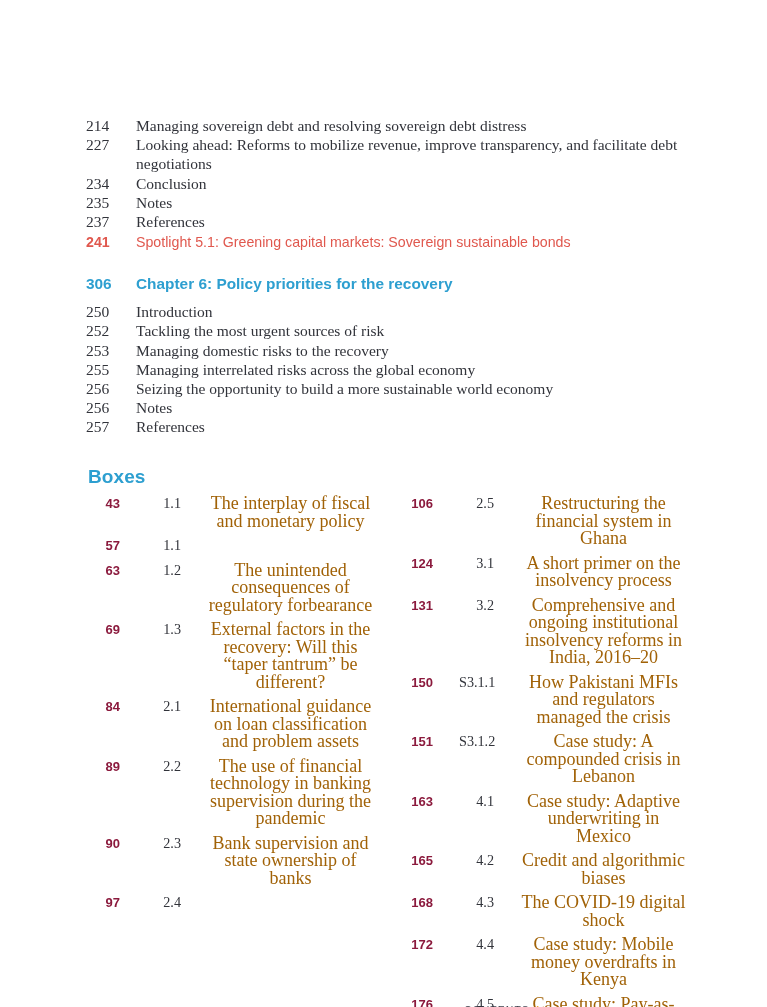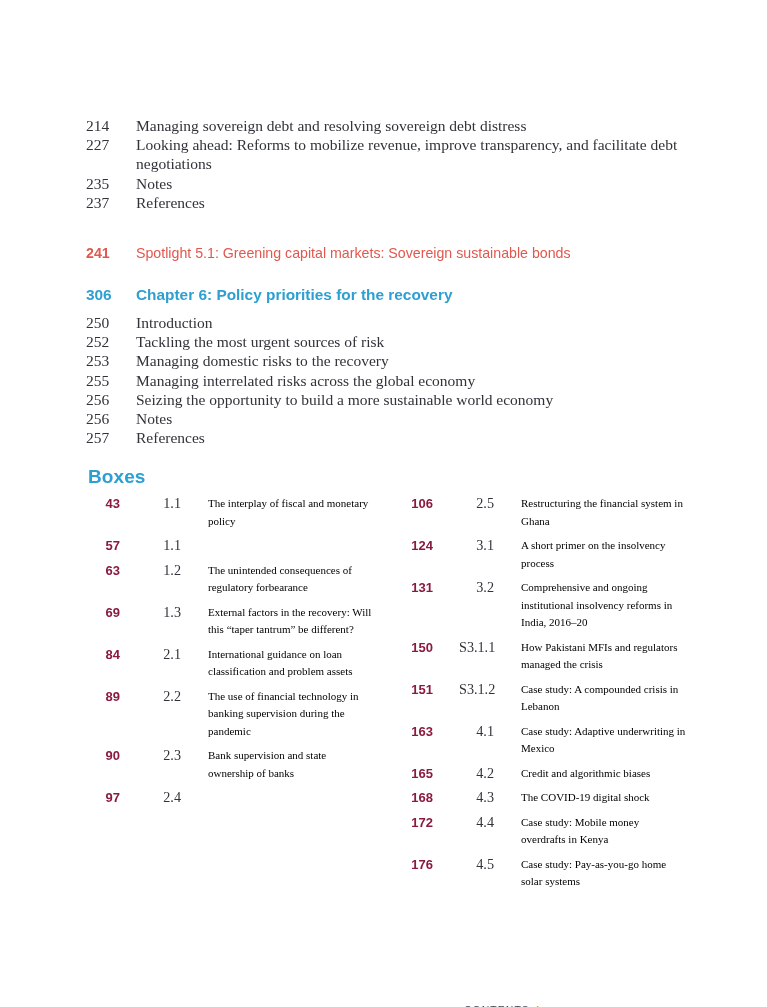--- a/index.html
+++ b/index.html
@@ -48,21 +48,21 @@
   }
   .toc-row .ttl {
     flex: 1 1 auto;
     font-size: 15.5px;
     line-height: 19.2px;
     color: #31333a;
   }
 
   
   .spotlight-row {
-    margin-top: 32px;
+    margin-top: 2px;
   }
   .spotlight-row .num,
   .spotlight-row .ttl {
     color: #e0584e;
     font-family: "Liberation Sans", sans-serif;
     font-size: 14.2px;
     line-height: 19px;
     font-weight: 400;
   }
   .spotlight-row .num { font-weight: 700; }
@@ -132,23 +132,24 @@
     text-align: right;
     font-size: 14.2px;
     line-height: 17.5px;
     color: #31333a;
     padding-right: 7px;
     box-sizing: border-box;
     white-space: nowrap;
   }
   .box-row .btitle {
     flex: 1 1 auto;
-    font-size: 11px;
+    font-size: 18px;
     line-height: 17.5px;
-    color: #000000;
+    color: #a16207;
+    text-align: center;
   }
 
   
   .footer {
     position: absolute;
     right: 78px;
     top: 959px;
     display: flex;
     align-items: baseline;
     gap: 6px;
@@ -181,20 +182,24 @@
     <div class="toc-rows">
         <div class="toc-row">
           <span class="num">214</span>
           <span class="ttl">Managing sovereign debt and resolving sovereign debt distress</span>
         </div>
         <div class="toc-row">
           <span class="num">227</span>
           <span class="ttl">Looking ahead: Reforms to mobilize revenue, improve transparency, and facilitate debt negotiations</span>
         </div>
         <div class="toc-row">
+          <span class="num">234</span>
+          <span class="ttl">Conclusion</span>
+        </div>
+        <div class="toc-row">
           <span class="num">235</span>
           <span class="ttl">Notes</span>
         </div>
         <div class="toc-row">
           <span class="num">237</span>
           <span class="ttl">References</span>
         </div>
       </div>
 
     <div class="toc-row spotlight-row">

